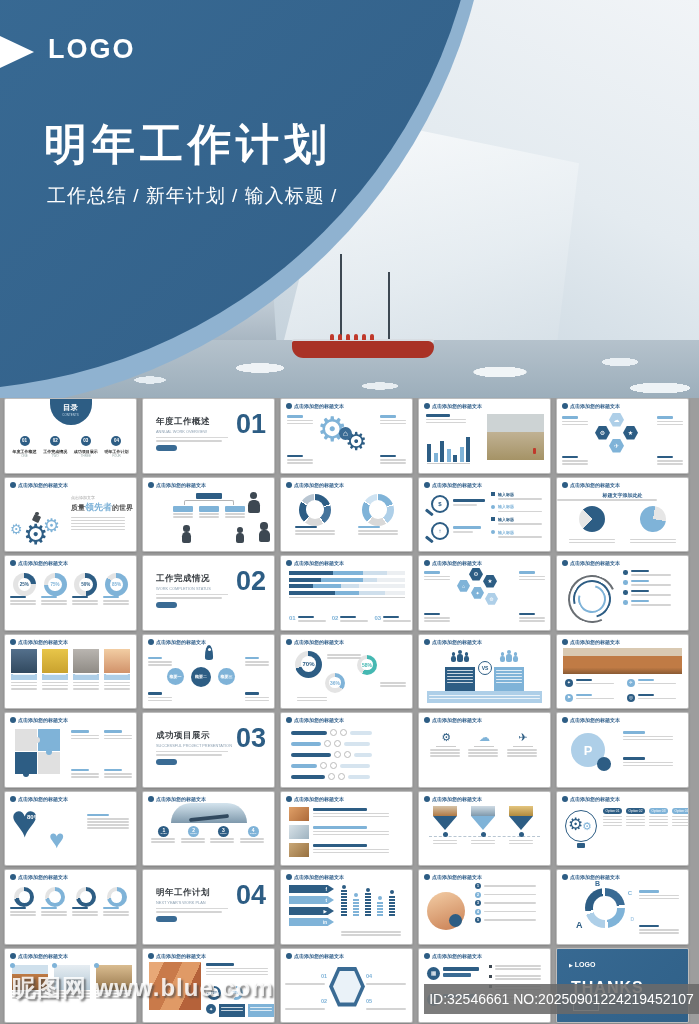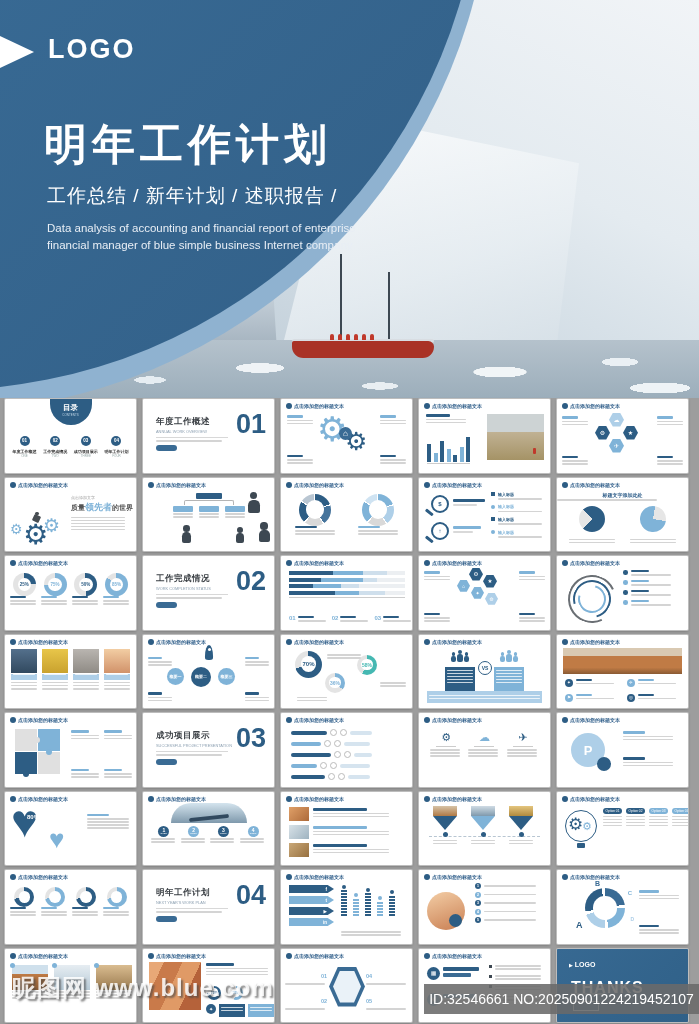--- a/index.html
+++ b/index.html
@@ -83,22 +83,21 @@
       <i></i>
       <i></i>
       <i></i>
     </div>
   <div class="hull"></div>
   <div class="band"></div>
   <div class="blue"></div>
   <div class="tri"></div>
   <div class="logo">LOGO</div>
   <div class="title">明年工作计划</div>
-  <div class="subtitle">工作总结 / 新年计划 / 述职报告 /</div>
-  <div class="desc">Data analysis of accounting and financial report of enterprise financial manager of blue simple business Internet company</div>
+  <div class="subtitle">工作总结 / 新年计划 / 输入标题 /</div>
 </div>
 
 <div id="grid">
     <div class="slide">
       <div class="abs" style="left:50%;top:0;transform:translateX(-50%);width:42px;height:26px;background:#2d5d84;border-radius:0 0 22px 22px;color:#fff;text-align:center">
     <div style="font-size:7.5px;font-weight:bold;padding-top:4px">目录</div>
         <div style="font-size:3px;color:#bcd3e4">CONTENTS</div>
       </div>
   <div class="abs" style="left:5px;right:5px;top:37px;display:flex;justify-content:space-between">
         <div style="text-align:center;width:29px">

